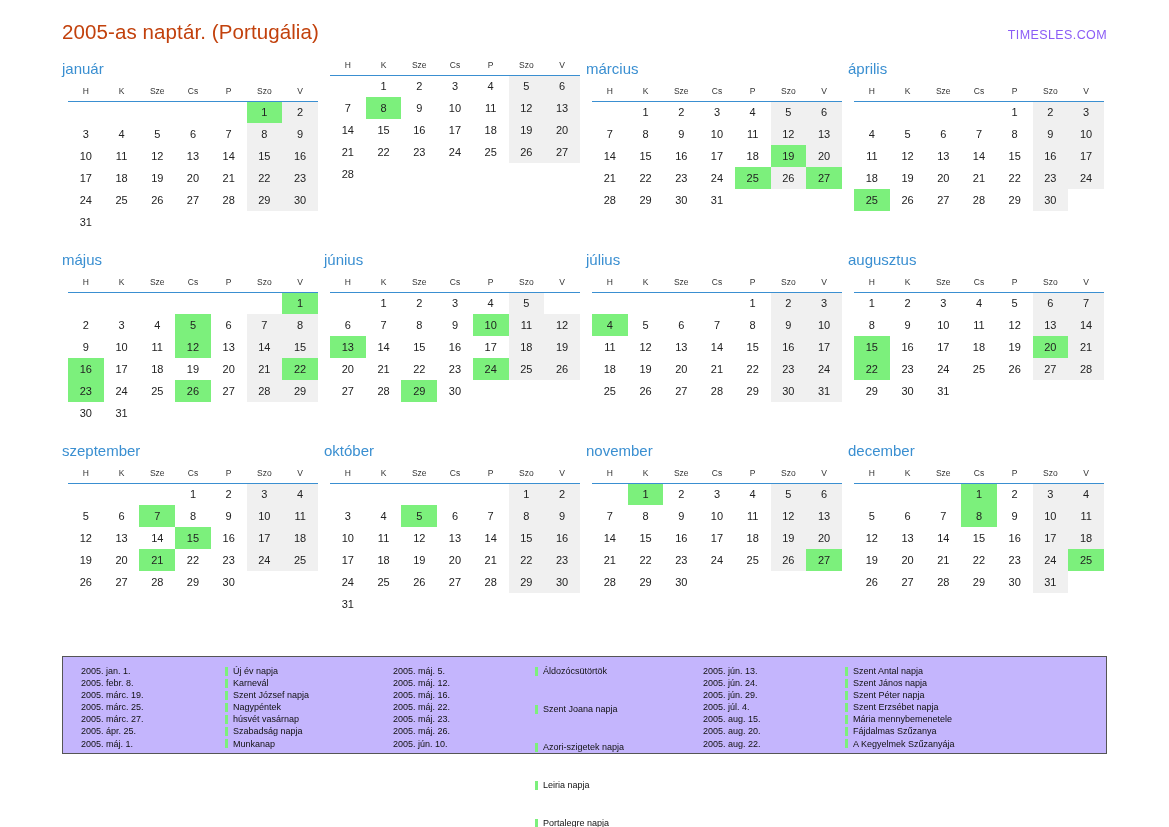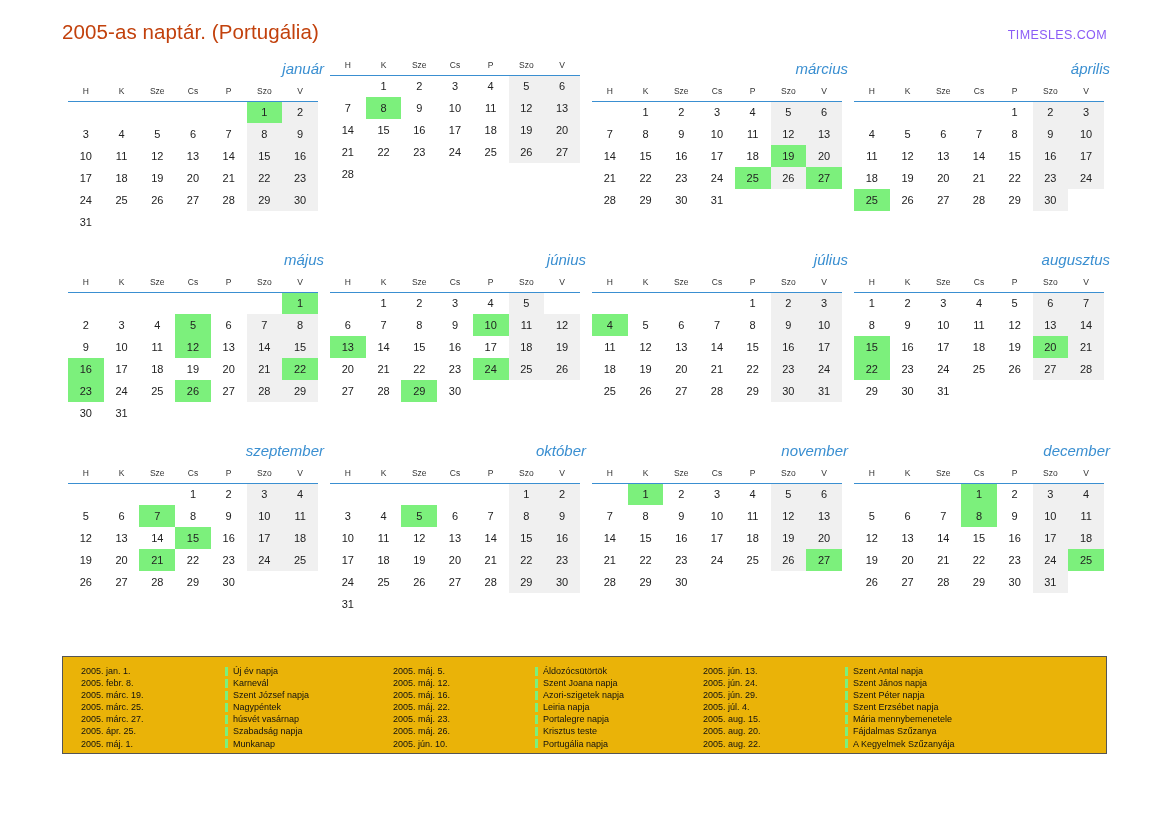--- a/index.html
+++ b/index.html
@@ -37,25 +37,24 @@
     display: grid;
     grid-template-columns: repeat(4, 1fr);
     row-gap: 18px;
     column-gap: 0px;
   }
   .month {
     width: 262px;
     margin: 0 auto;
   }
   .month-name {
-    text-align: right;
+    text-align: left;
     color: #3a8fd1;
     font-size: 15px;
     margin-bottom: 9px;
-    font-style: italic;
   }
   table.cal {
     border-collapse: collapse;
     width: 250px;
     margin: 0 auto;
     table-layout: fixed;
   }
   table.cal th {
     font-size: 8.5px;
     font-weight: normal;
@@ -77,32 +76,32 @@
   td.hol { background: #7cf07c; }
   td.empty { background: transparent; }
 
   .legend {
     position: absolute;
     left: 62px;
     top: 656px;
     width: 1045px;
     height: 98px;
     border: 1px solid #555;
-    background: #eab308;
+    background: #c4b5fd;
     display: flex;
     padding: 8px 10px 0 10px;
   }
   .legend-col {
     display: flex;
     flex-direction: column;
   }
   .legend-col.c1 { width: 152px; }
   .legend-col.c2 { width: 160px; }
   .legend-col.c3 { width: 150px; }
-  .legend-col.c4 { width: 160px; }
+  .legend-col.c4 { width: 160px; gap: 26px; }
   .legend-col.c5 { width: 150px; }
   .legend-col.c6 { width: 180px; }
   .legend-row {
     font-size: 9px;
     color: #111;
     line-height: 12.1px;
     white-space: nowrap;
     display: flex;
     align-items: center;
   }

